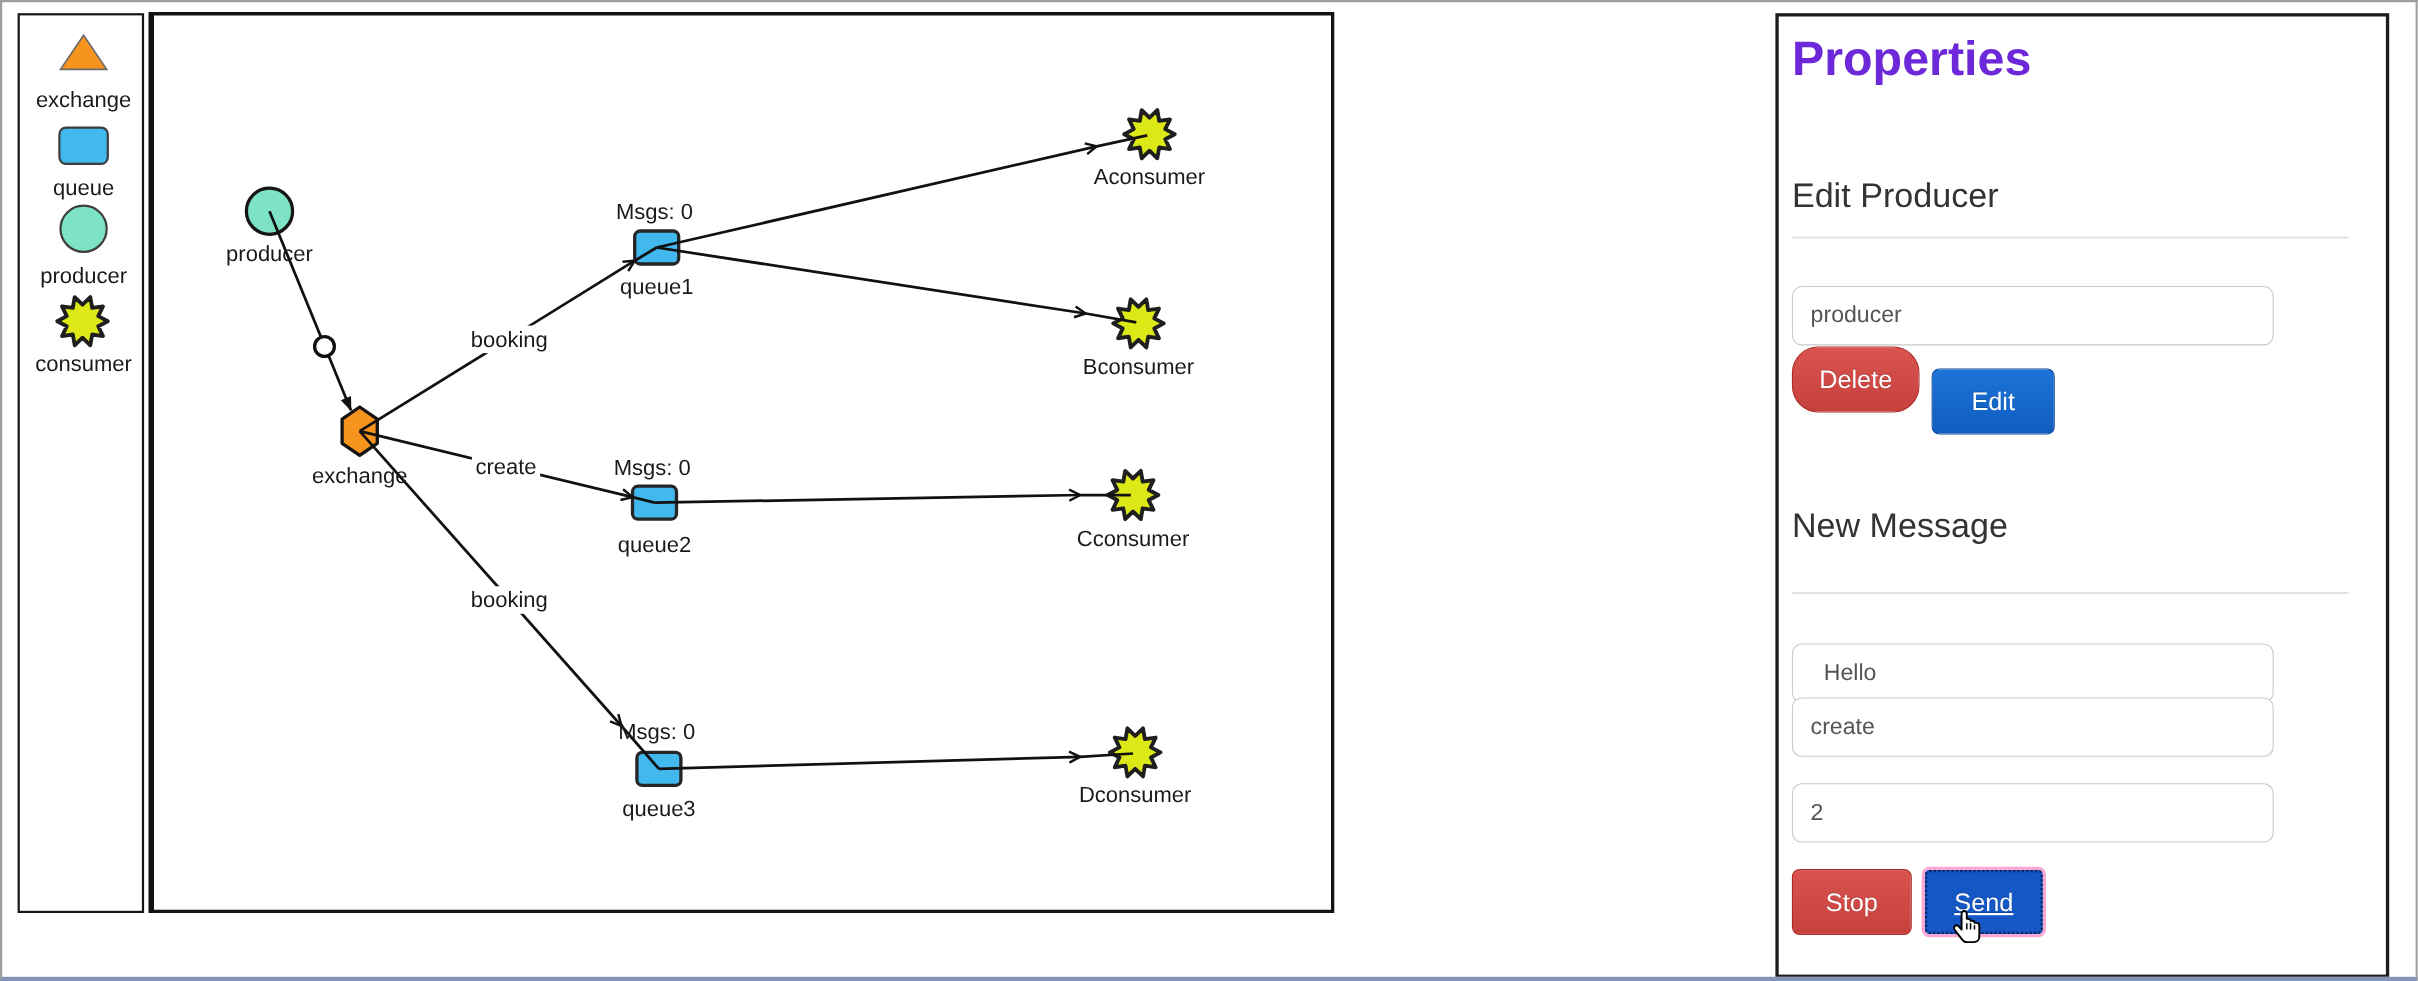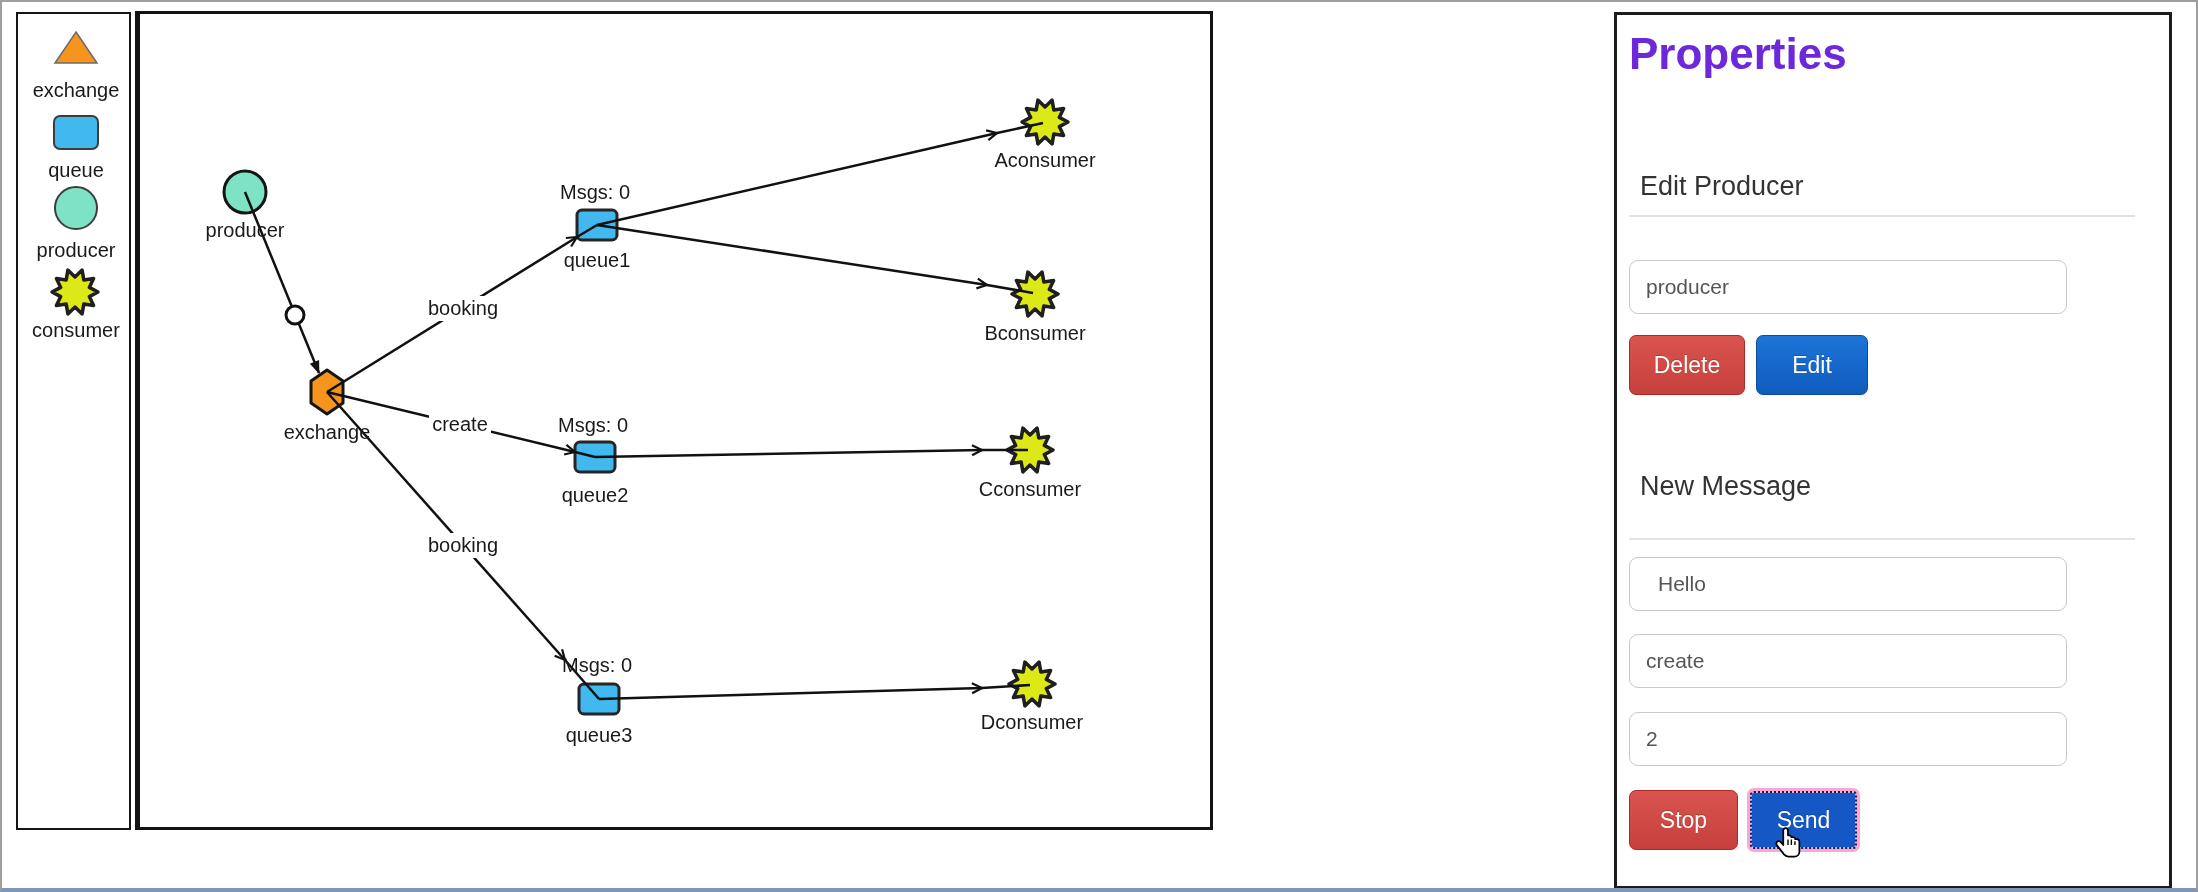--- a/index.html
+++ b/index.html
@@ -22,21 +22,21 @@
   svg text{font-family:"Liberation Sans",sans-serif;fill:#1a1a1a;}
   
   #props-panel{
     position:absolute;left:1612px;top:10px;width:558px;height:877px;
     box-sizing:border-box;border:3px solid #1c1c1c;background:#fff;
   }
   #props-panel h1{
     position:absolute;left:12px;top:14px;margin:0;font-size:44px;font-weight:bold;color:#6d28d9;
   }
   .section-heading{
-    position:absolute;left:12px;margin:11px;font-size:27px;font-weight:400;color:#333;
+    position:absolute;left:12px;margin:0;font-size:31px;font-weight:400;color:#333;
   }
   .panel-hr{
     position:absolute;left:12px;width:506px;height:0;border:0;border-top:2px solid #e3e3e3;margin:0;
   }
   .panel-input{
     position:absolute;left:12px;width:438px;height:54px;box-sizing:border-box;
     border:1px solid #c9c9c9;border-radius:9px;padding:0 16px;font-size:21px;color:#555;
     font-family:"Liberation Sans",sans-serif;background:#fff;outline:none;
   }
   .btn{
@@ -44,21 +44,21 @@
     font-family:"Liberation Sans",sans-serif;cursor:pointer;box-sizing:border-box;
     text-shadow:0 -1px 0 rgba(0,0,0,.2);
   }
   .btn-danger{
     background:linear-gradient(#d9534f,#c6413d);border:1px solid #ac2925;
   }
   .btn-primary{
     background:linear-gradient(#1d74d8,#0f5cbe);border:1px solid #0c4a9b;
   }
   .btn-primary-active{
-    background:#1457c5;border:5px solid #f9a8d4;outline:2px dotted #06275c;outline-offset:-5px;
+    background:#1457c5;border:3px solid #f9a8d4;outline:2px dotted #06275c;outline-offset:-5px;text-decoration:underline;
   }
   #cursor{position:absolute;left:158px;top:810px;width:30px;height:40px;z-index:20;pointer-events:none;}
 </style>
 </head>
 <body>
 
 <div id="screen">
 
   <div id="palette-box">
     <svg width="111" height="814" viewBox="14 12 111 814">
@@ -154,27 +154,27 @@
   </div>
 
   <div id="props-panel">
     <h1>Properties</h1>
 
     <h2 class="section-heading" style="top:145px;">Edit Producer</h2>
     <hr class="panel-hr" style="top:200px;">
 
     <input class="panel-input" style="top: 245px;" type="text" value="producer">
 
-    <button class="btn btn-danger" style="left:12px;top:320px;width:116px;">Delete</button>
+    <button class="btn btn-danger" style="left:12px;top:300px;width:116px;border-radius:24px;">Delete</button>
     <button class="btn btn-primary" style="left:139px;top:320px;width:112px;">Edit</button>
 
     <h2 class="section-heading" style="top:445px;text-align:center;">New Message</h2>
     <hr class="panel-hr" style="top:523px;">
 
-    <input class="panel-input" style="top: 542px; padding-left: 28px;" type="text" value="Hello">
+    <input class="panel-input" style="top: 570px; padding-left: 28px;" type="text" value="Hello">
     <input class="panel-input" style="top: 619px;" type="text" value="create">
     <input class="panel-input" style="top: 697px;" type="text" value="2">
 
     <button class="btn btn-danger" style="left:12px;top:775px;width:109px;">Stop</button>
     <button class="btn btn-primary btn-primary-active" style="left:130px;top:773px;width:113px;height:64px;">Send</button>
 
     <svg id="cursor" viewBox="0 0 24 30">
       <path d="M8.5,1.5 C7.3,1.5 6.6,2.4 6.6,3.6 L6.6,15 L4.6,12.7 C3.6,11.6 2,11.8 1.4,12.8 C0.9,13.6 1,14.6 1.7,15.4 L7.2,22.5 C8,23.5 9.2,24.2 10.6,24.2 L15.6,24.2 C17.8,24.2 19.5,22.5 19.5,20.3 L19.5,12.3 C19.5,11.1 18.6,10.2 17.4,10.2 L16.1,10.2 C16.1,9.4 15.3,8.7 14.4,8.7 L13.1,8.7 C13.1,7.9 12.3,7.2 11.4,7.2 L10.4,7.2 L10.4,3.6 C10.4,2.4 9.7,1.5 8.5,1.5 Z" fill="#ffffff" stroke="#000000" stroke-width="1.4" stroke-linejoin="round"></path>
       <path d="M10.4,10.5 L10.4,15 M13.1,10.5 L13.1,15 M16,12 L16,15" stroke="#000" stroke-width="1.1" fill="none"></path>
     </svg>

